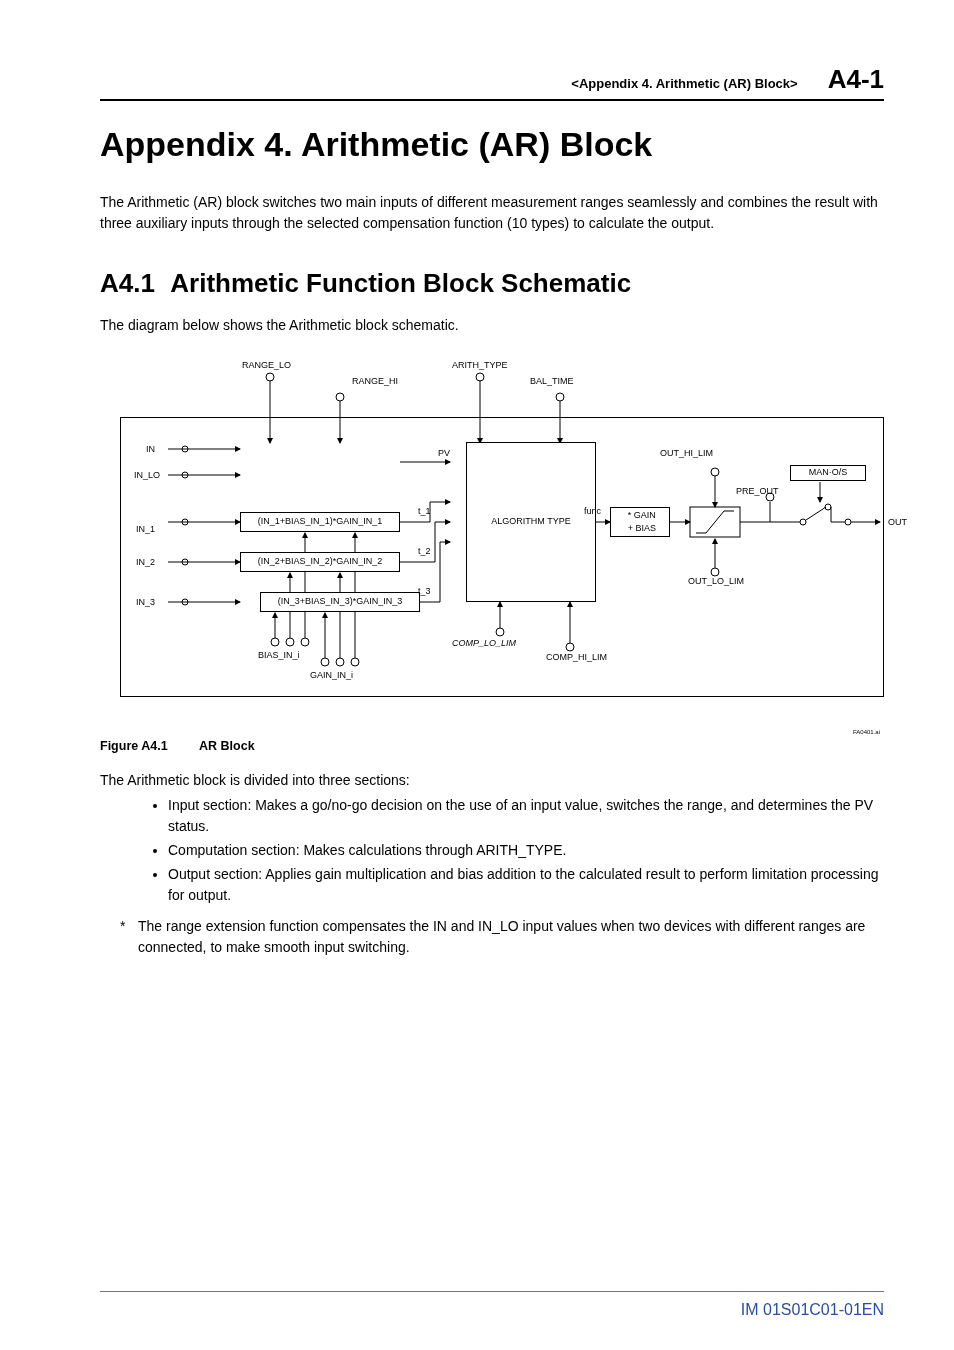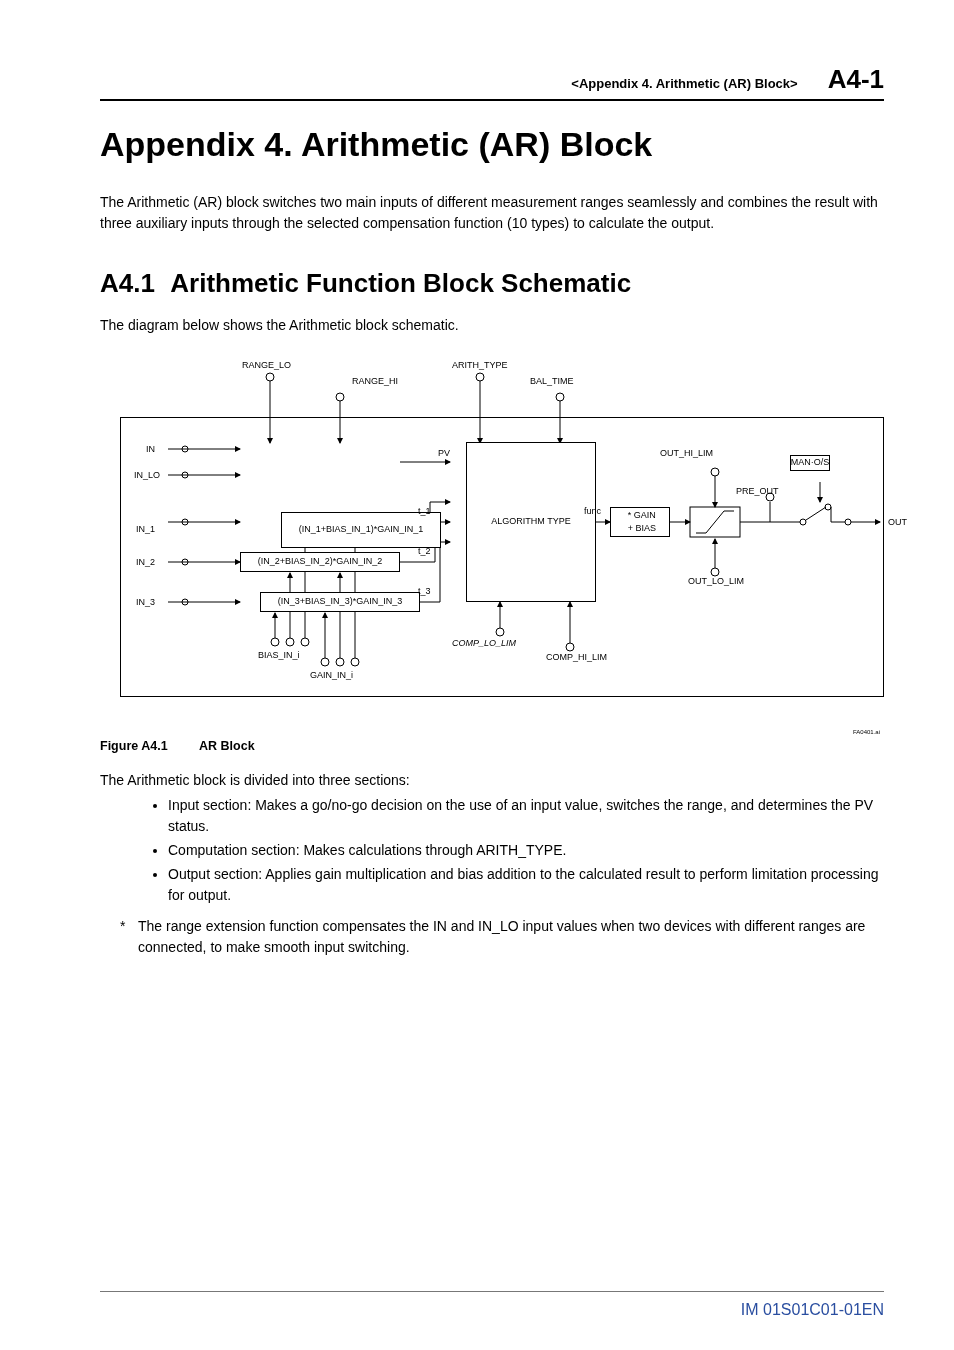--- a/index.html
+++ b/index.html
@@ -165,27 +165,27 @@
   <span class="dlabel" style="left:252px; top:28px;">RANGE_HI</span>
   <span class="dlabel" style="left:352px; top:12px;">ARITH_TYPE</span>
   <span class="dlabel" style="left:430px; top:28px;">BAL_TIME</span>
 
   <span class="dlabel" style="left:46px; top:96px;">IN</span>
   <span class="dlabel" style="left:34px; top:122px;">IN_LO</span>
   <span class="dlabel" style="left:36px; top:176px;">IN_1</span>
   <span class="dlabel" style="left:36px; top:209px;">IN_2</span>
   <span class="dlabel" style="left:36px; top:249px;">IN_3</span>
 
-  <div class="dbox" style="left:140px; top:165px; width:160px; height:36px;margin-left:41px;">(IN_1+BIAS_IN_1)*GAIN_IN_1</div>
+  <div class="dbox" style="left:140px; top:165px; width:160px; height:20px;">(IN_1+BIAS_IN_1)*GAIN_IN_1</div>
   <div class="dbox" style="left:140px; top:205px; width:160px; height:20px;">(IN_2+BIAS_IN_2)*GAIN_IN_2</div>
   <div class="dbox" style="left:140px; top:245px; width:160px; height:20px;margin-left:20px;">(IN_3+BIAS_IN_3)*GAIN_IN_3</div>
   <div class="dbox" style="left:350px; top:95px; width:130px; height:160px;margin-left:16px;">ALGORITHM TYPE</div>
   <div class="dbox" style="left:510px; top:160px; width:60px; height:30px; white-space:pre-line; text-align:left; padding-left:6px;">* GAIN
 + BIAS</div>
-  <div class="dbox" style="left:690px; top:108px; width:40px; height:16px;">MAN·O/S</div>
+  <div class="dbox" style="left:690px; top:118px; width:76px; height:16px;">MAN·O/S</div>
 
   <span class="dlabel" style="left:338px; top:100px;">PV</span>
   <span class="dlabel" style="left:318px; top:158px;text-align:center;">t_1</span>
   <span class="dlabel" style="left:318px; top:198px;">t_2</span>
   <span class="dlabel" style="left:318px; top:238px;">t_3</span>
   <span class="dlabel" style="left:484px; top:158px;">func</span>
 
   <span class="dlabel" style="left:560px; top:100px;">OUT_HI_LIM</span>
   <span class="dlabel" style="left:588px; top:228px;">OUT_LO_LIM</span>
   <span class="dlabel" style="left:636px; top:138px;">PRE_OUT</span>

